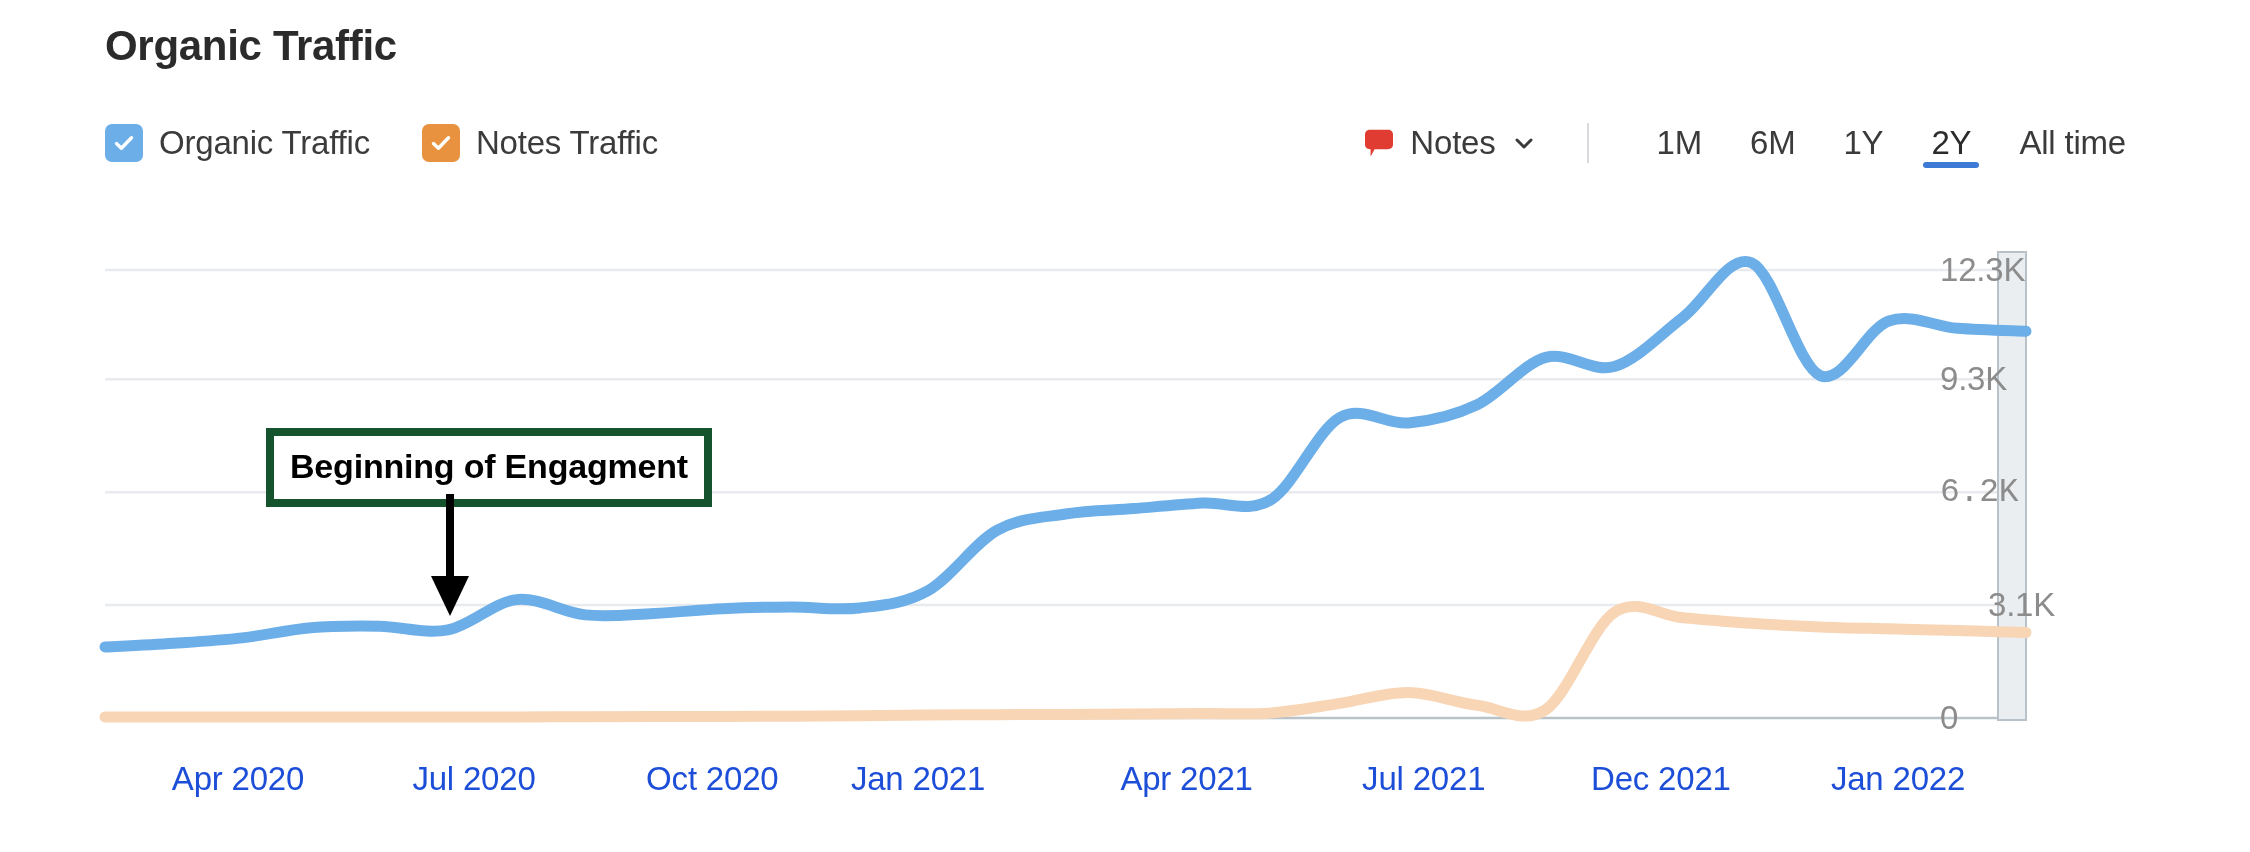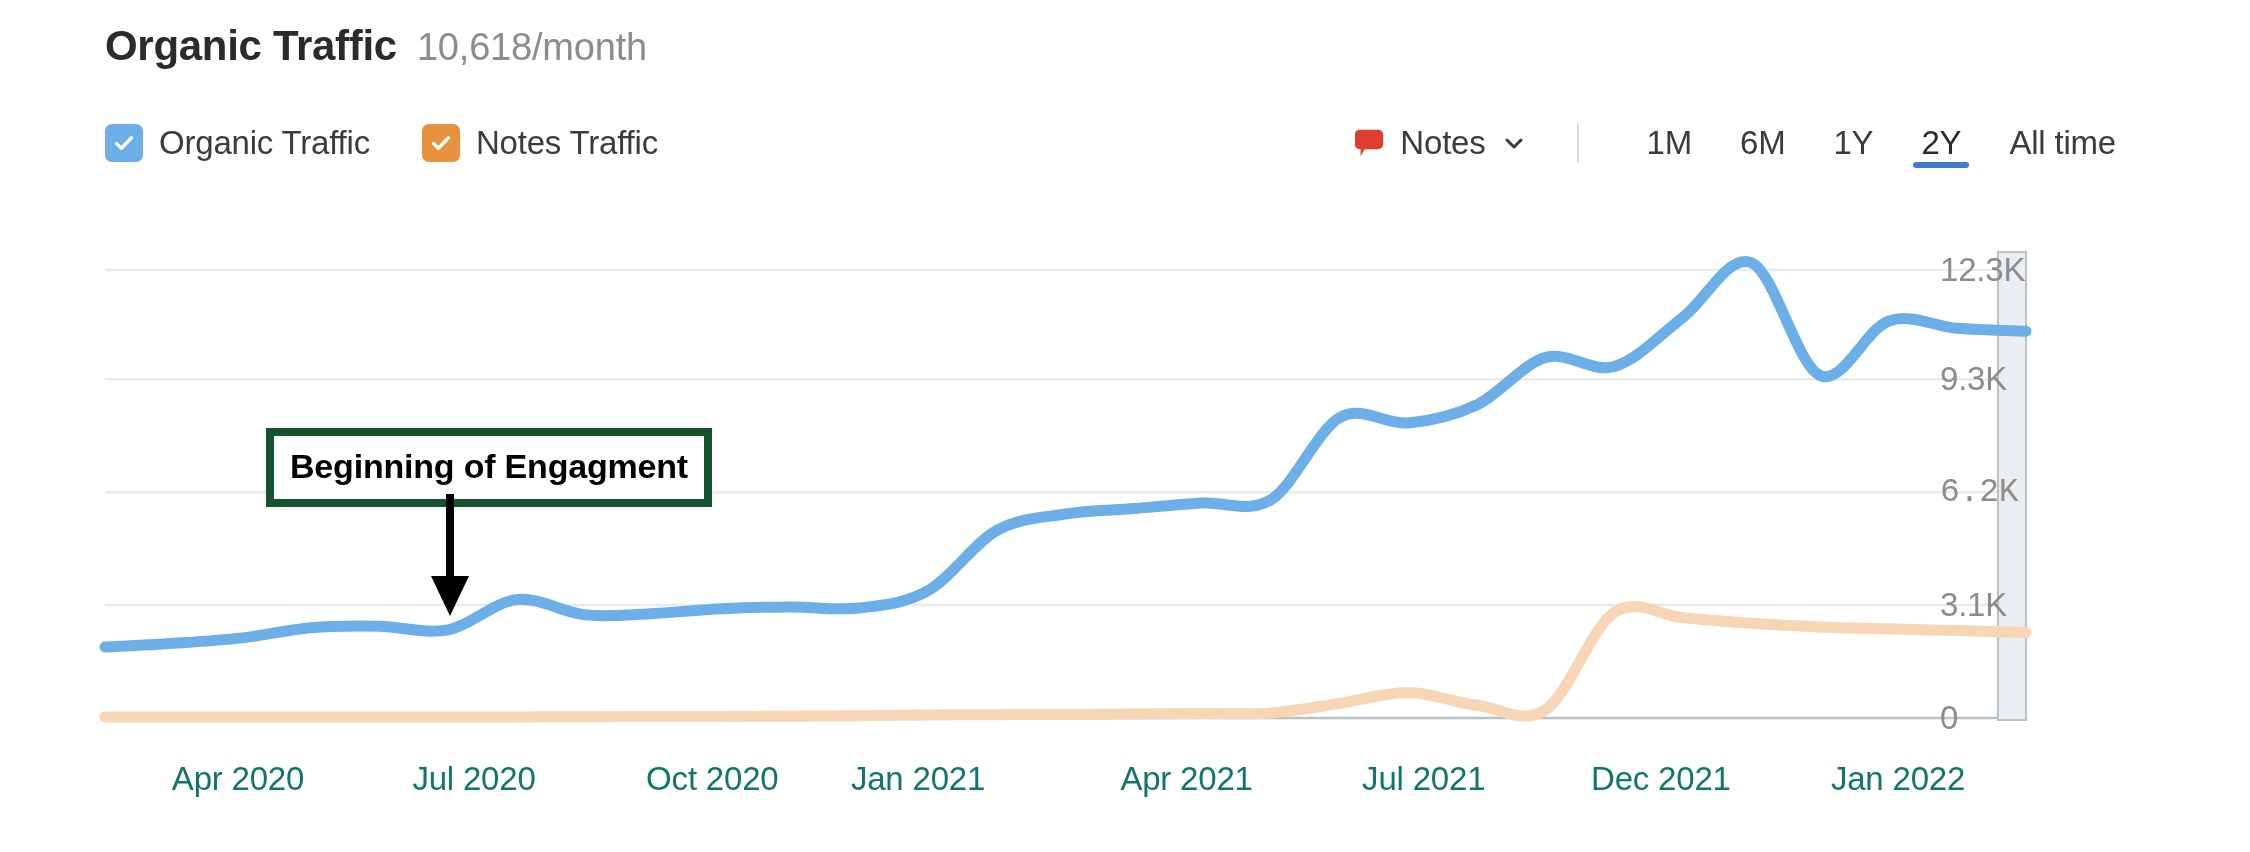--- a/index.html
+++ b/index.html
@@ -84,21 +84,21 @@
   .cbx.paid    { background: #E8923F; }
   .legend-label {
     font-size: 33px;
     color: #3b3b3b;
     font-weight: 400;
     letter-spacing: -0.2px;
   }
 
   .right-group {
     position: absolute;
-    right: 110px;
+    right: 100px;
     top: 0;
     height: 62px;
     display: flex;
     align-items: center;
     gap: 16px;
   }
   .notes-btn {
     display: flex;
     align-items: center;
     gap: 13px;
@@ -177,21 +177,21 @@
     position: absolute;
     left: 0;
     top: 760px;
     width: 2250px;
     height: 60px;
   }
   .xlabel {
     position: absolute;
     top: 0;
     font-size: 33px;
-    color: #0f766e;
+    color: #1d4ed8;
     letter-spacing: -0.2px;
     transform: translateX(-50%);
     white-space: nowrap;
     text-align: right;
   }
 
   
   .annotation-box {
     position: absolute;
     left: 266px;
@@ -215,21 +215,20 @@
     pointer-events: none;
   }
 </style>
 </head>
 <body>
 
 <div id="widget">
 
   <div class="header-row">
     <span class="widget-title">Organic Traffic</span>
-    <span class="widget-subvalue">10,618/month</span>
   </div>
 
   <div class="controls">
 
     <div class="legend-group">
 
       <div class="legend-item">
         <span class="cbx organic">
           <svg width="24" height="24" viewBox="0 0 24 24" aria-hidden="true">
             <path d="M4.5 12.6 L9.4 17.3 L19.5 6.8" fill="none" stroke="#ffffff" stroke-width="3.4" stroke-linecap="round" stroke-linejoin="round"></path>
@@ -294,21 +293,21 @@
       <rect id="band-outline" x="1998" y="252" width="28" height="468" fill="none" stroke="#B9C2C8" stroke-width="2"></rect>
       <path id="series-paid" fill="none" stroke="#F7D5B5" stroke-width="11" stroke-linecap="round" stroke-linejoin="round" d="M 105.0 716.9 C 116.4 716.9, 150.7 717.1, 173.6 717.1 C 196.5 717.1, 219.3 717.1, 242.2 717.1 C 265.1 717.1, 288.0 717.1, 310.8 717.1 C 333.7 717.1, 356.6 717.1, 379.4 717.1 C 402.3 717.1, 425.2 717.1, 448.0 717.1 C 470.9 717.1, 493.8 717.0, 516.6 716.9 C 539.5 716.8, 562.4 716.8, 585.3 716.7 C 608.1 716.7, 631.0 716.6, 653.9 716.5 C 676.7 716.5, 699.6 716.4, 722.5 716.4 C 745.3 716.3, 768.2 716.3, 791.1 716.2 C 813.9 716.1, 836.8 716.0, 859.7 715.8 C 882.5 715.6, 905.4 715.3, 928.3 715.1 C 951.2 714.9, 974.0 714.8, 996.9 714.7 C 1019.8 714.6, 1042.6 714.5, 1065.5 714.4 C 1088.4 714.2, 1111.2 714.1, 1134.1 714.0 C 1157.0 713.9, 1179.8 713.8, 1202.7 713.6 C 1225.6 713.4, 1248.5 714.6, 1271.3 712.9 C 1294.2 711.2, 1317.1 706.8, 1339.9 703.4 C 1362.8 700.0, 1385.7 692.2, 1408.5 692.5 C 1431.4 692.8, 1454.3 702.4, 1477.1 705.3 C 1500.0 708.1, 1522.9 725.1, 1545.8 709.6 C 1568.6 694.1, 1591.5 627.7, 1614.4 612.4 C 1637.2 597.1, 1660.1 616.0, 1683.0 617.8 C 1705.8 619.7, 1728.7 621.8, 1751.6 623.3 C 1774.4 624.8, 1797.3 626.0, 1820.2 626.9 C 1843.0 627.9, 1865.9 628.2, 1888.8 628.8 C 1911.7 629.4, 1934.5 630.0, 1957.4 630.6 C 1980.3 631.2, 2014.6 632.1, 2026.0 632.4"></path>
       <path id="series-organic" fill="none" stroke="#6CAEE8" stroke-width="11" stroke-linecap="round" stroke-linejoin="round" d="M 105.0 647.0 C 116.4 646.4, 150.7 644.9, 173.6 643.3 C 196.5 641.8, 219.3 640.5, 242.2 637.9 C 265.1 635.3, 288.0 629.6, 310.8 627.7 C 333.7 625.7, 356.6 625.9, 379.4 626.2 C 402.3 626.6, 425.2 634.3, 448.0 629.9 C 470.9 625.4, 493.8 602.1, 516.6 599.6 C 539.5 597.1, 562.4 612.6, 585.3 614.9 C 608.1 617.2, 631.0 614.5, 653.9 613.5 C 676.7 612.4, 699.6 609.8, 722.5 608.7 C 745.3 607.6, 768.2 607.0, 791.1 606.9 C 813.9 606.8, 836.8 610.7, 859.7 608.0 C 882.5 605.3, 905.4 603.5, 928.3 590.5 C 951.2 577.6, 974.0 543.2, 996.9 530.4 C 1019.8 517.7, 1042.6 517.7, 1065.5 514.0 C 1088.4 510.4, 1111.2 510.4, 1134.1 508.6 C 1157.0 506.7, 1179.8 504.6, 1202.7 503.1 C 1225.6 501.6, 1248.5 513.7, 1271.3 499.5 C 1294.2 485.2, 1317.1 430.3, 1339.9 417.5 C 1362.8 404.8, 1385.7 425.1, 1408.5 423.0 C 1431.4 420.9, 1454.3 415.7, 1477.1 404.8 C 1500.0 393.8, 1522.9 363.8, 1545.8 357.4 C 1568.6 351.0, 1591.5 373.2, 1614.4 366.5 C 1637.2 359.8, 1660.1 334.7, 1683.0 317.3 C 1705.8 300.0, 1728.7 253.0, 1751.6 262.7 C 1774.4 272.4, 1797.3 365.9, 1820.2 375.6 C 1843.0 385.3, 1865.9 328.9, 1888.8 321.0 C 1911.7 313.1, 1934.5 326.6, 1957.4 328.3 C 1980.3 330.0, 2014.6 330.8, 2026.0 331.3"></path>
     </svg>
   </div>
 
   <div class="ylabels" id="ylabels">
       <div class="ylabel" style="top: 270px;">12.3K</div>
       <div class="ylabel" style="top: 379.268px;">9.3K</div>
       <div class="ylabel" style="top: 492.179px; font-family: Liberation Mono, monospace;">6.2K</div>
-      <div class="ylabel" style="top: 605.089px;">3.1K</div>
+      <div class="ylabel" style="top: 605.089px; margin-left: 48px;">3.1K</div>
       <div class="ylabel" style="top: 718px;">0</div>
     </div>
 
   <div class="xlabels" id="xlabels">
       <div class="xlabel" style="left: 238px;">Apr 2020</div>
       <div class="xlabel" style="left: 474px;">Jul 2020</div>
       <div class="xlabel" style="left: 712.286px;">Oct 2020</div>
       <div class="xlabel" style="left: 918px;">Jan 2021</div>
       <div class="xlabel" style="left: 1186.57px;">Apr 2021</div>
       <div class="xlabel" style="left: 1423.71px;">Jul 2021</div>

